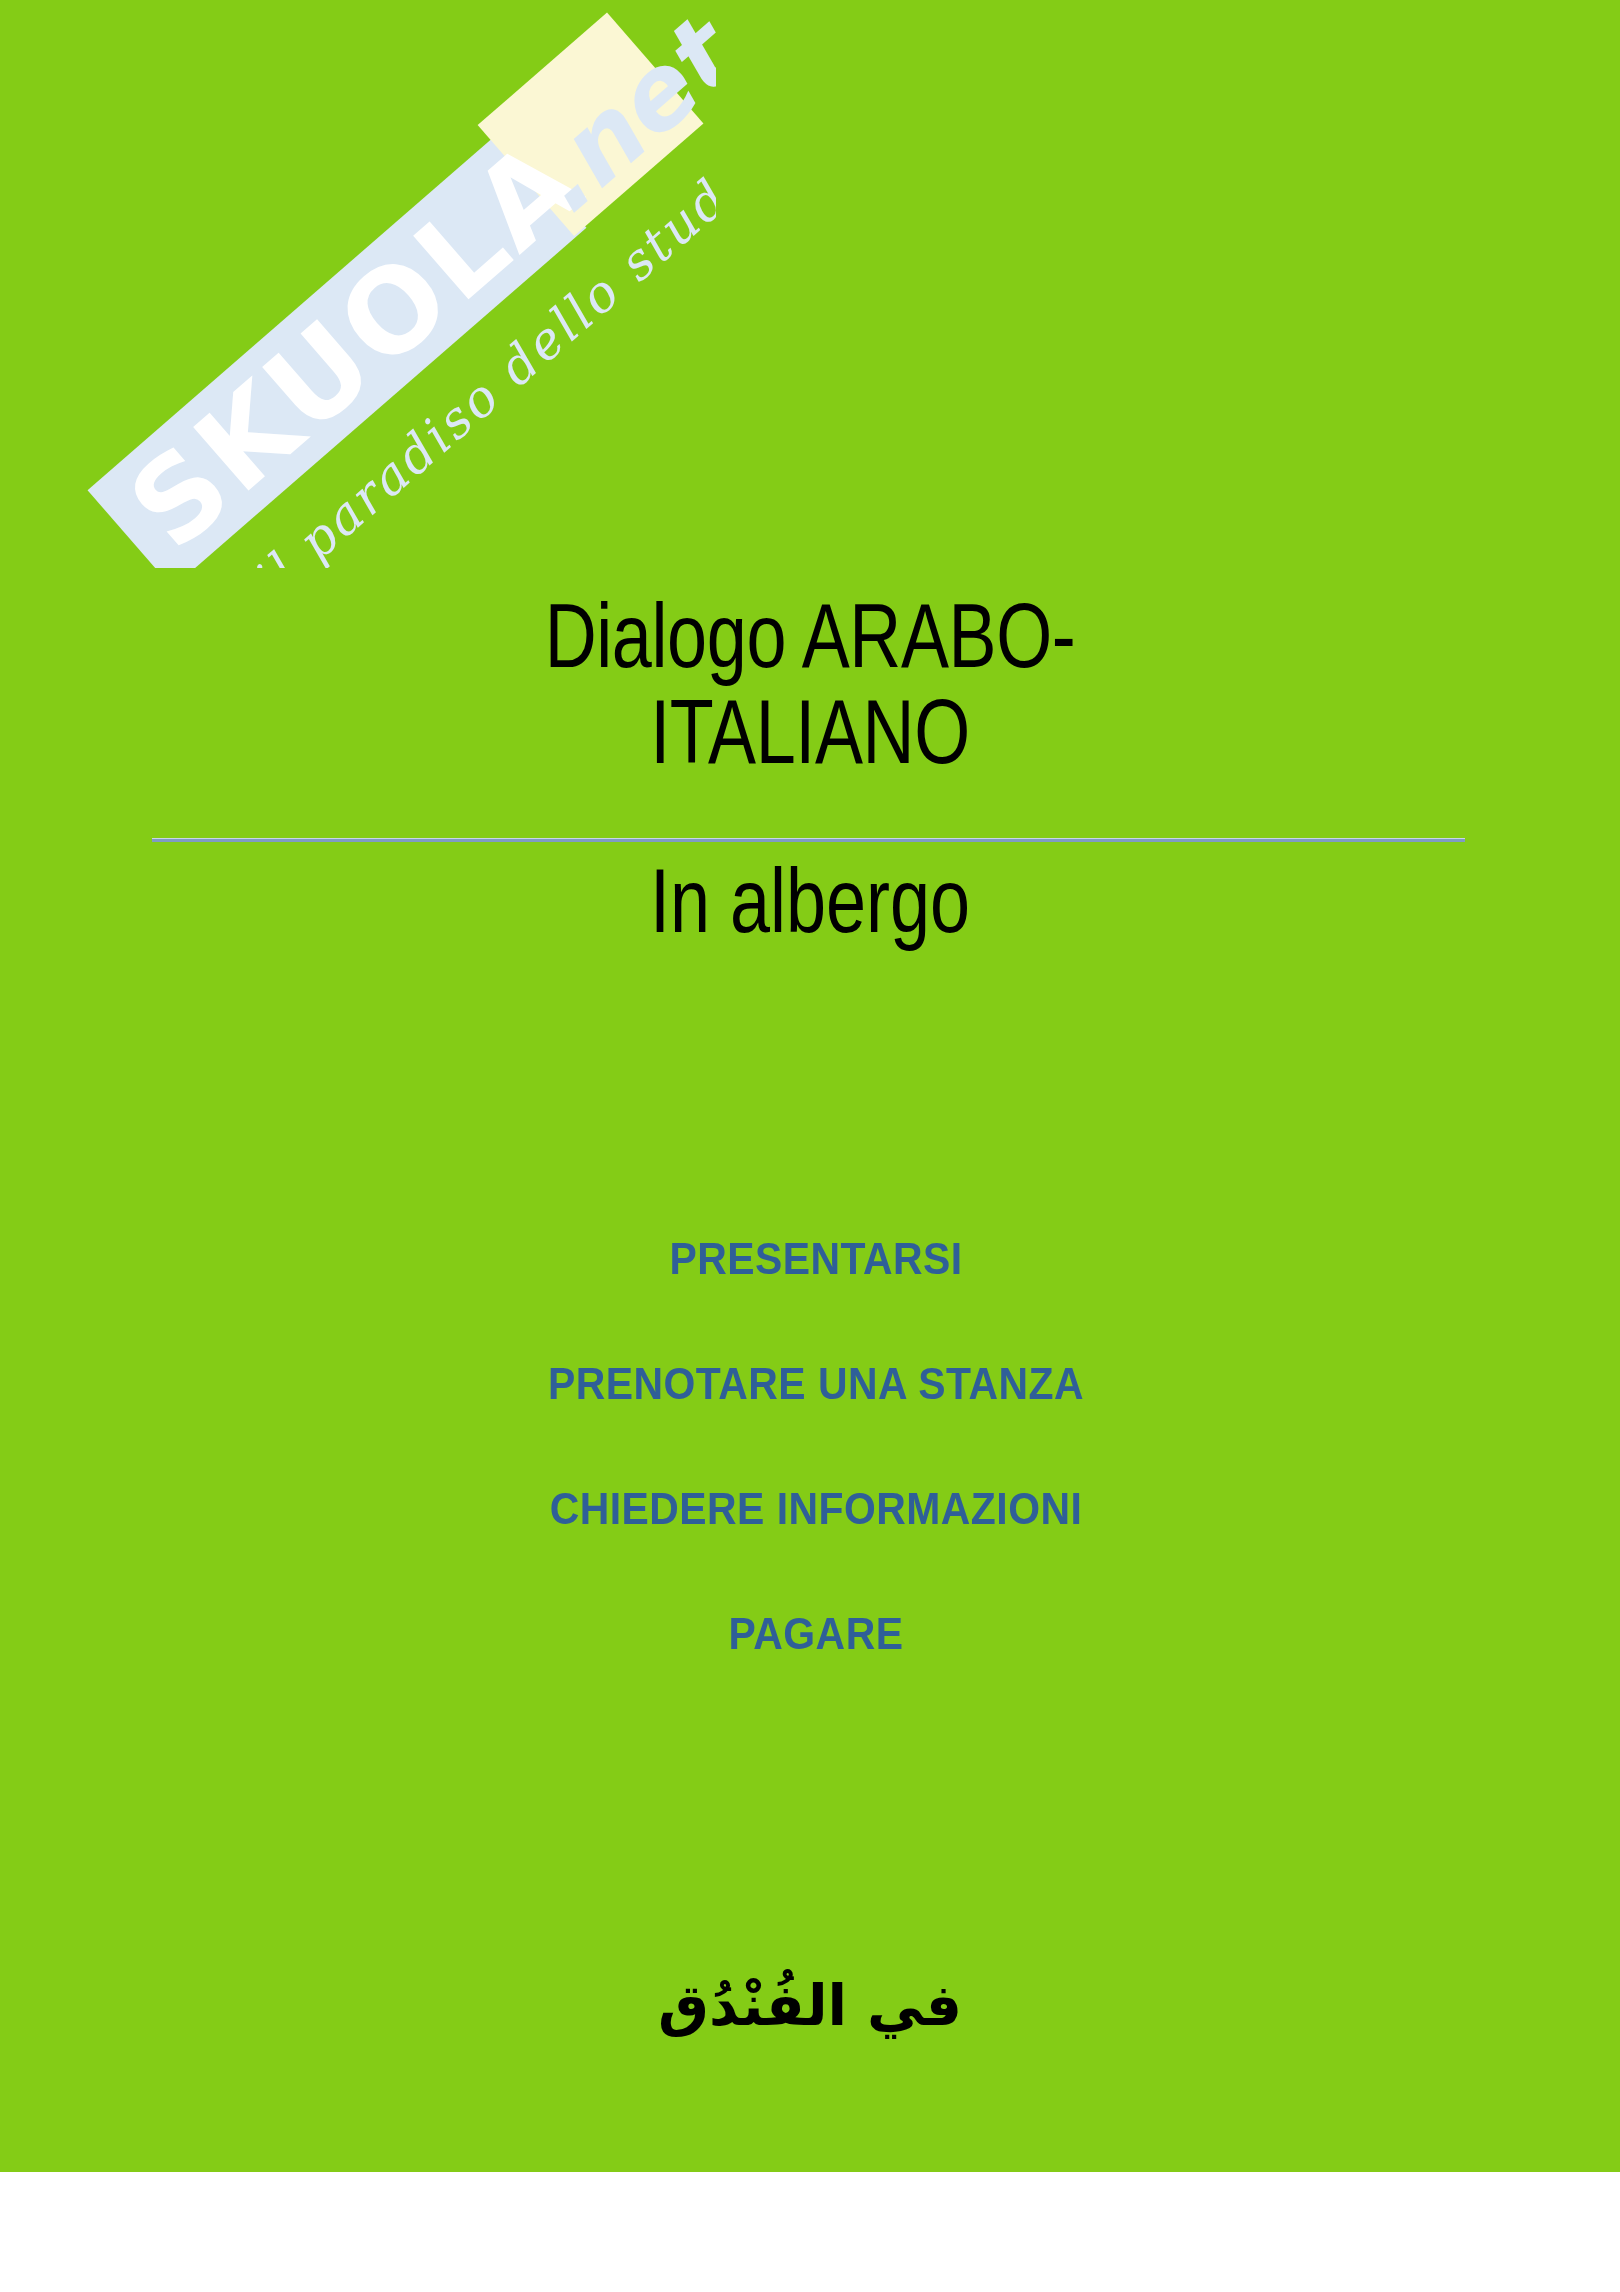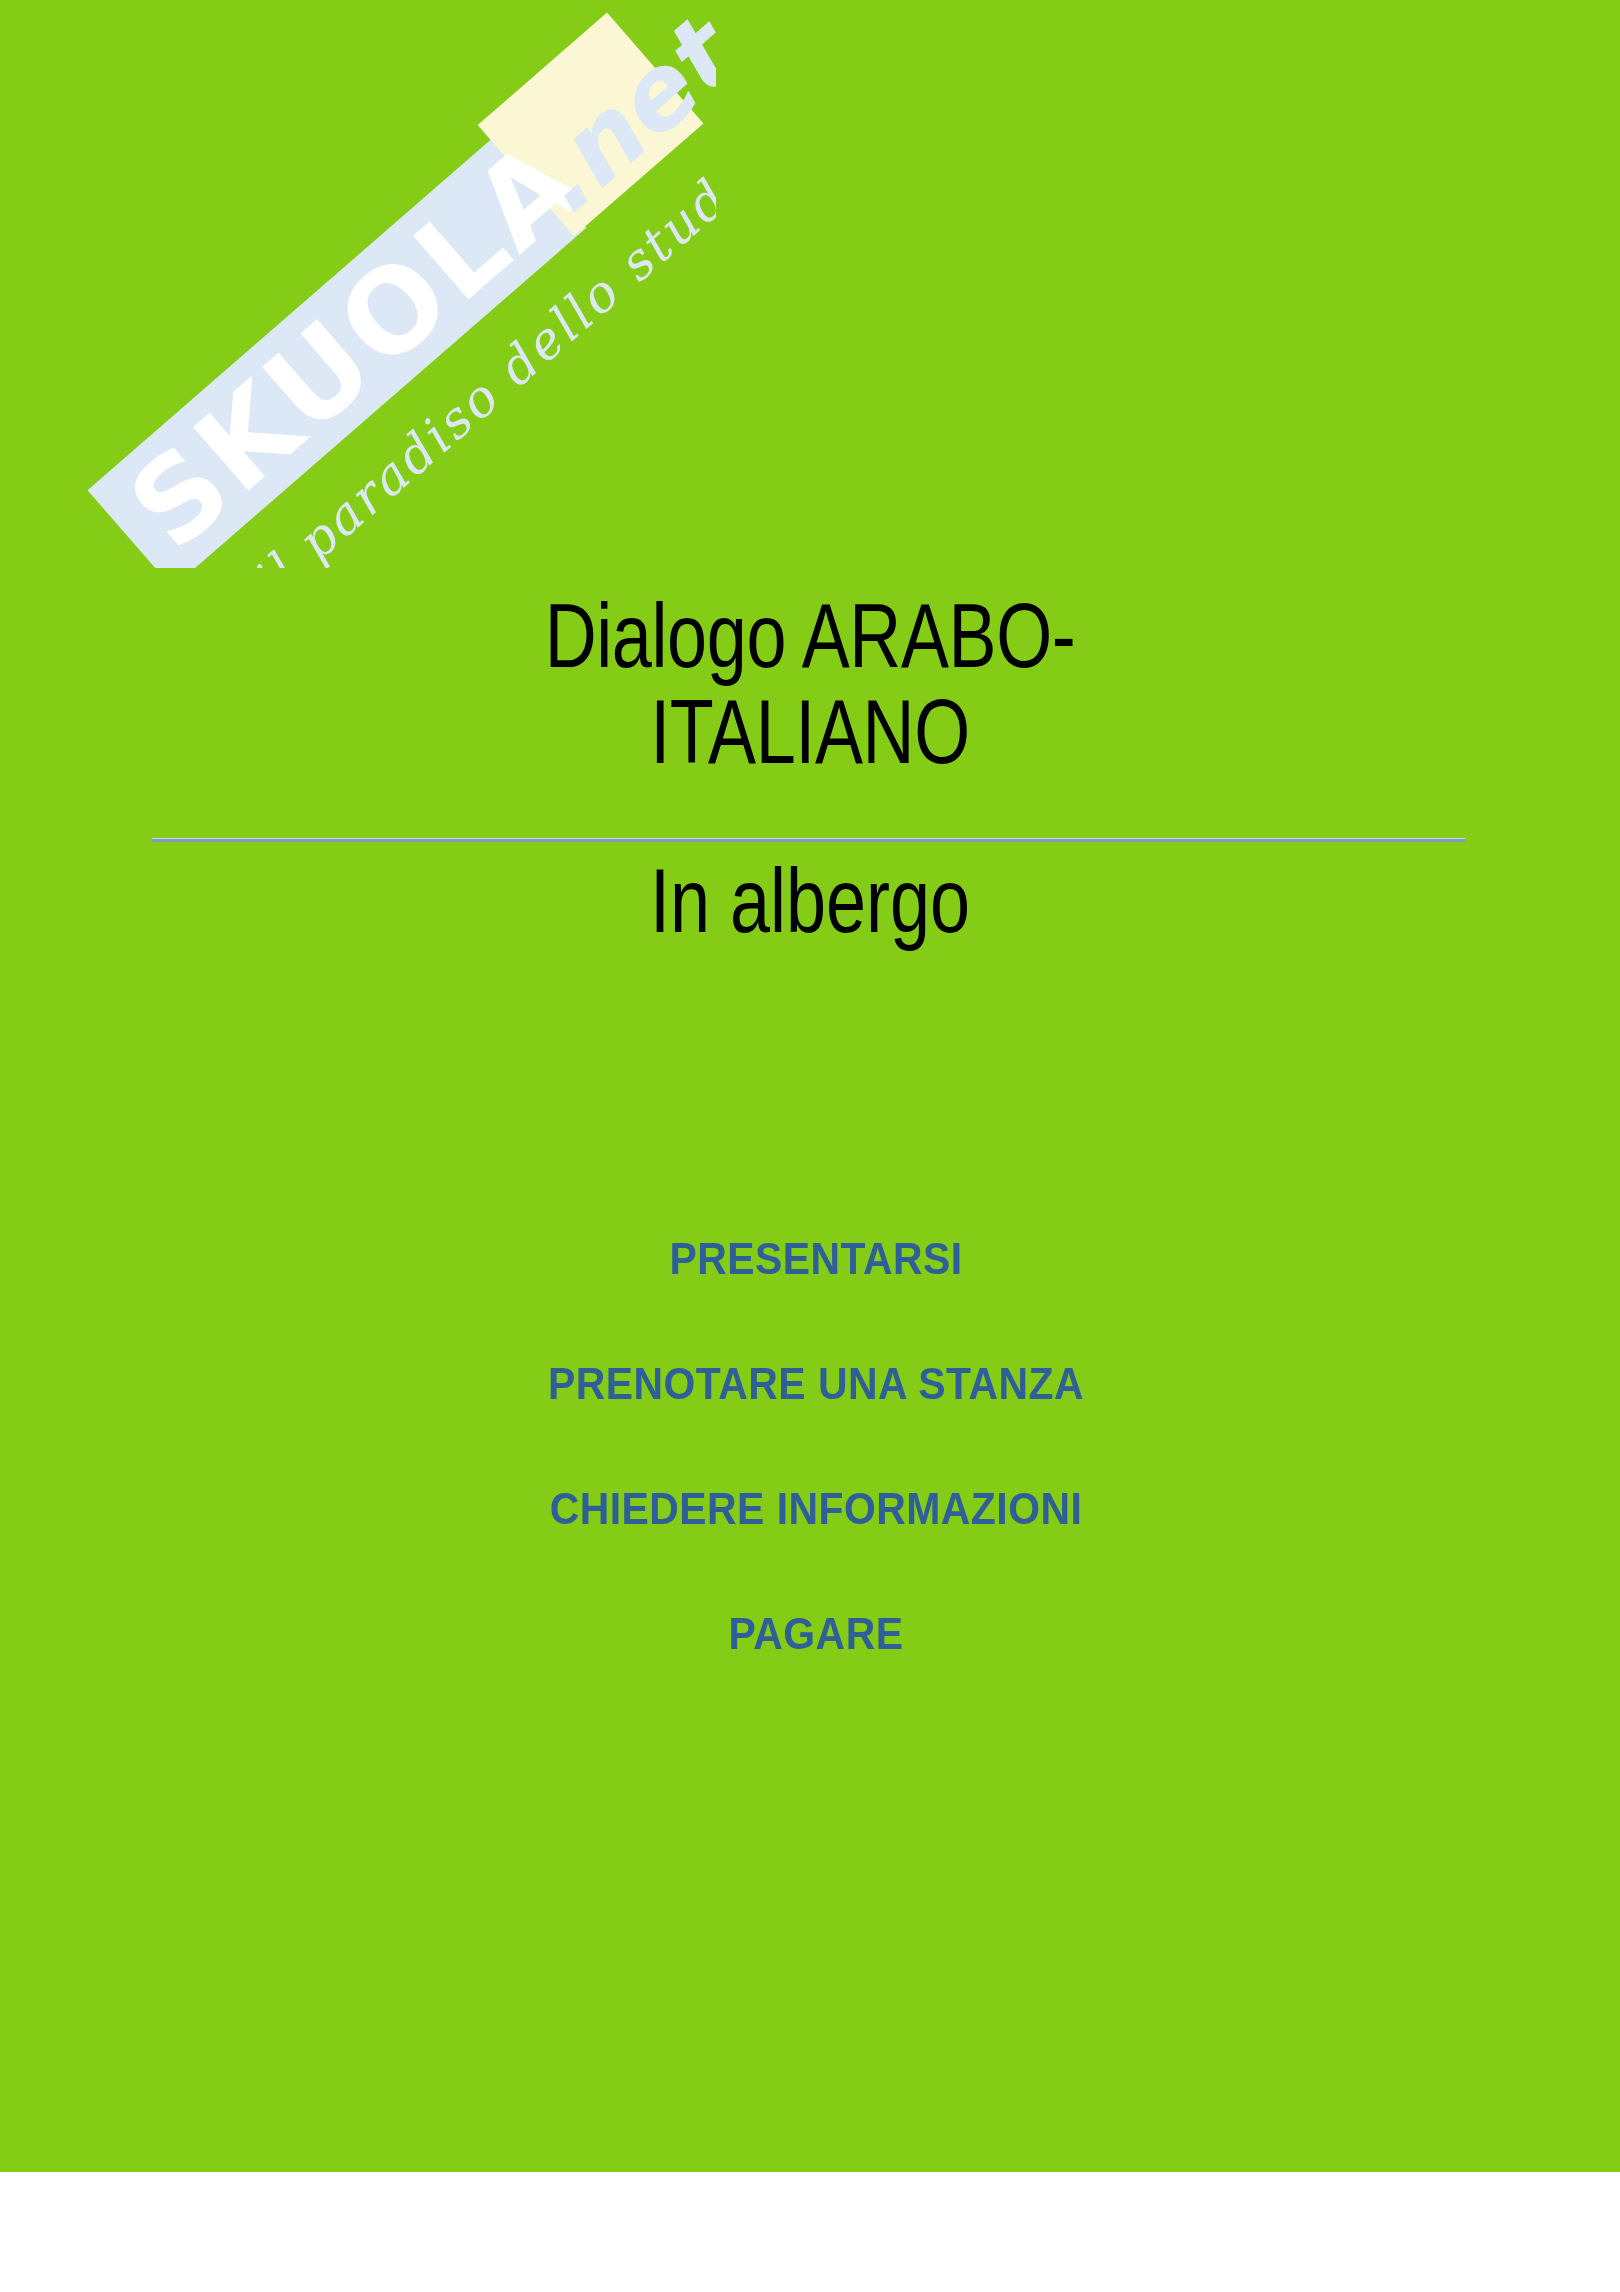--- a/index.html
+++ b/index.html
@@ -165,15 +165,16 @@
 
   <div class="doc-subtitle">In albergo</div>
 
   <div class="topic-list">
     <span class="topic-item">PRESENTARSI</span>
     <span class="topic-item">PRENOTARE UNA STANZA</span>
     <span class="topic-item">CHIEDERE INFORMAZIONI</span>
     <span class="topic-item">PAGARE</span>
   </div>
 
+  <div class="arabic-line">في الفُنْدُق</div>
 
 </div>
 
 
 </body></html>

